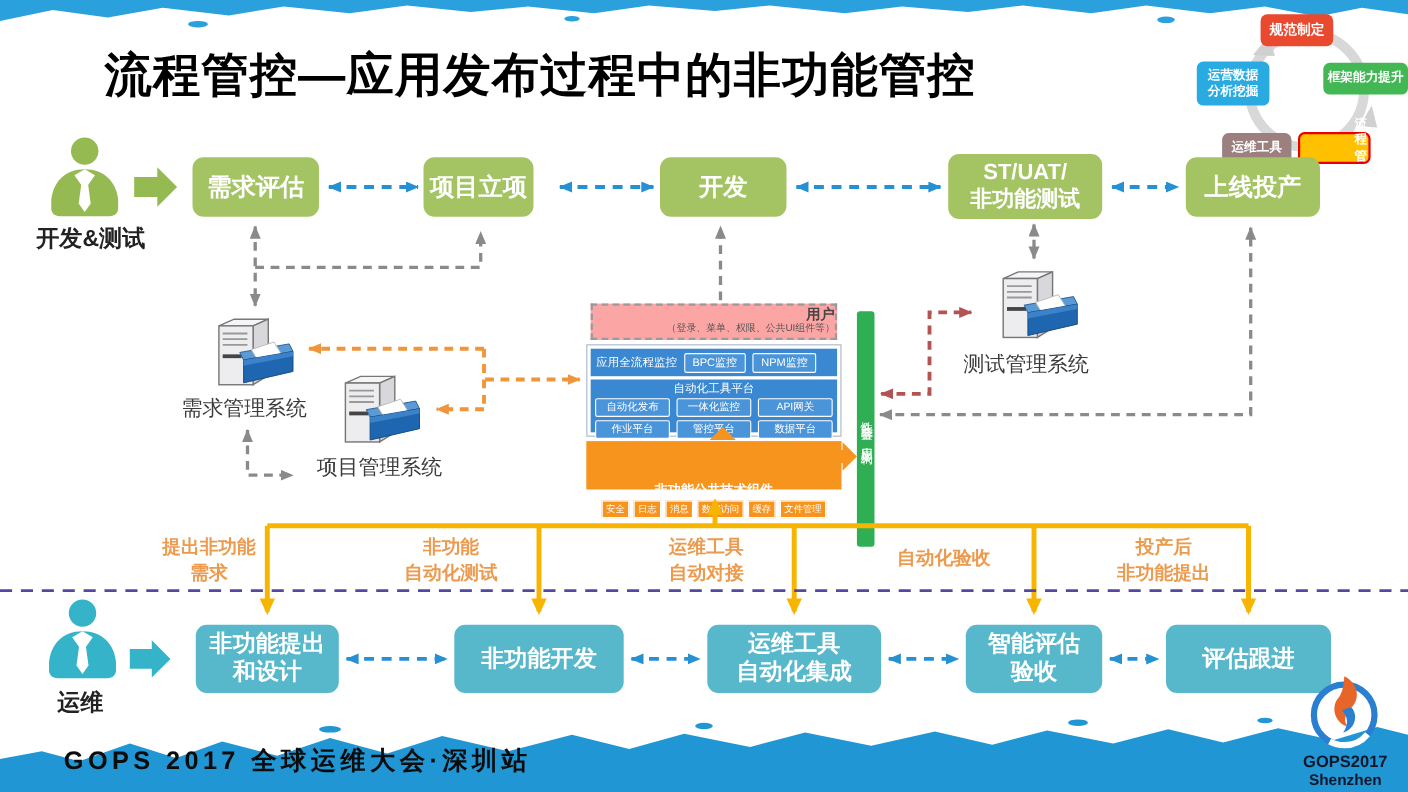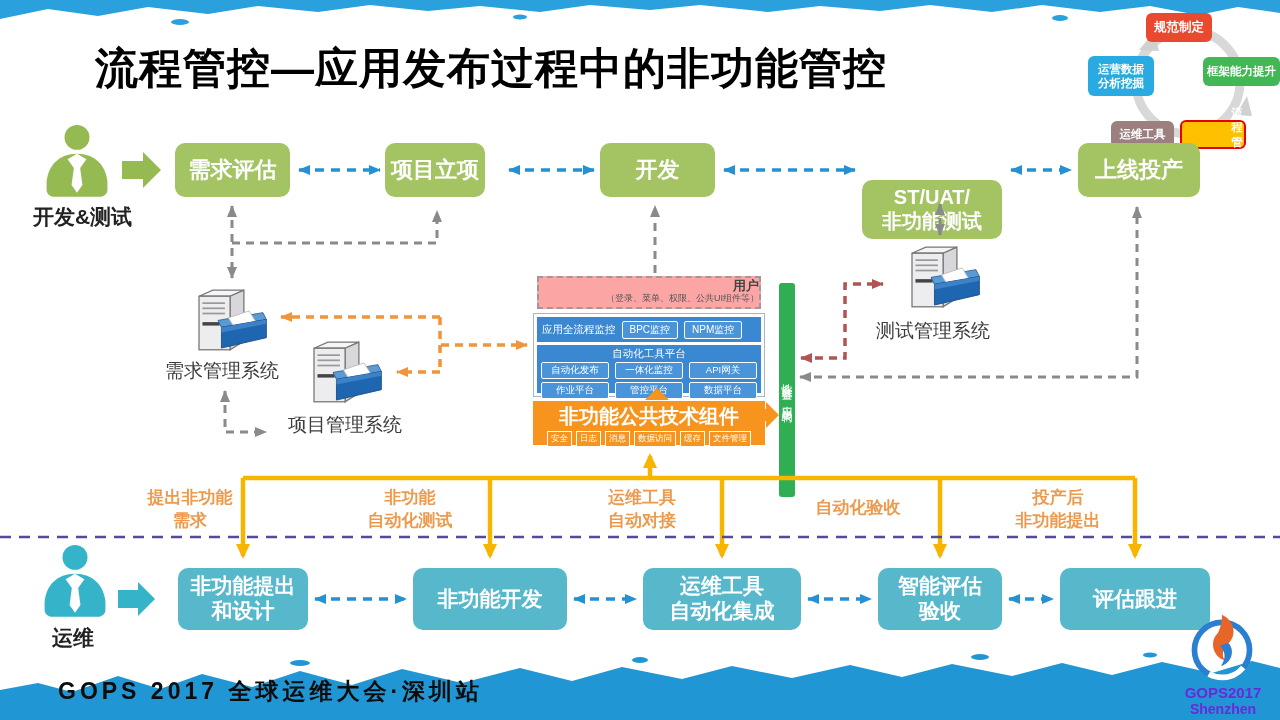--- a/index.html
+++ b/index.html
@@ -34,30 +34,30 @@
   .mon-bar{height:25px;background:#3a87d2;display:flex;align-items:center;gap:6px;padding:0 5px;
            margin-bottom:3px;box-sizing:border-box;}
   .mon-text{color:#fff;font-size:10.5px;}
   .mini{border:1px solid #fff;color:#fff;font-size:10px;padding:1px 7px;border-radius:2px;background:#4a94da;}
   .tool-panel{height:48px;background:#3a87d2;padding:2px 4px;box-sizing:border-box;}
   .tool-title{color:#fff;font-size:10.5px;text-align:center;line-height:1.2;}
   .tool-grid{display:grid;grid-template-columns:1fr 1fr 1fr;gap:3px 6px;margin-top:2px;}
   .tool-grid .mini{text-align:center;padding:1px 2px;font-size:9.5px;}
   .panel-orange{position:absolute;left:533px;top:401px;width:232px;height:44px;background:#f7941e;
                 text-align:center;padding-top:3px;box-sizing:border-box;z-index:2;}
-  .po-title{color:#fff;font-weight:bold;font-size:20px;line-height:1.2;}
+  .po-title{color:#fff;font-weight:bold;font-size:12px;line-height:1.2;margin-top:34px;}
   .po-row{display:flex;gap:4px;justify-content:center;padding:3px 3px 0 3px;}
   .mini2{border:1px solid #fff;color:#fff;font-size:8.5px;padding:1px 3px;background:#f7941e;white-space:nowrap;}
   .vbar{position:absolute;left:779px;top:283px;width:16px;height:214px;background:#2fae54;border-radius:3px;
         color:#fff;font-size:11px;writing-mode:vertical-rl;text-orientation:upright;text-align:center;
         line-height:16px;letter-spacing:2px;z-index:2;}
   
   .footer-text{position:absolute;left:58px;top:676px;font-size:23px;font-weight:bold;color:#0c0c0c;
                letter-spacing:4px;z-index:5;}
-  .logo-text{position:absolute;width:110px;text-align:center;font-weight:bold;color:#6d28d9;z-index:5;}
+  .logo-text{position:absolute;width:110px;text-align:center;font-weight:bold;color:#0f172a;z-index:5;}
 </style>
 </head>
 <body>
 
 <div class="slide">
 
   <svg width="0" height="0" style="position:absolute">
     <defs>
       <g id="personDef">
         <circle cx="50" cy="21" r="16"></circle>
@@ -108,21 +108,21 @@
   <div class="cyc" style="left:1180px;top:120px;width:66px;height:29px;background:#ffc000;border:2.5px solid #e80000;font-size:11.5px;padding-left:48px;">流程管控</div>
 
   <svg class="layer" style="left:38px;top:120px;z-index:2" width="78" height="80" viewBox="0 0 100 100">
     <use href="#personDef" fill="#95ba52"></use>
   </svg>
   <div class="actor-label" style="left:20px;top:203px;width:125px;">开发&amp;测试</div>
 
   <div class="stage g" style="left:175px;top:143px;width:115px;height:54px;">需求评估</div>
   <div class="stage g" style="left:385px;top:143px;width:100px;height:54px;">项目立项</div>
   <div class="stage g" style="left:600px;top:143px;width:115px;height:54px;">开发</div>
-  <div class="stage g small" style="left:862px;top:140px;width:140px;height:59px;margin-top:40px;">ST/UAT/
+  <div class="stage g small" style="left:862px;top:140px;width:140px;height:59px;">ST/UAT/
 非功能测试</div>
   <div class="stage g" style="left:1078px;top:143px;width:122px;height:54px;z-index:2;">上线投产</div>
 
   <svg class="layer" style="left:180px;top:283px;z-index:2" width="95" height="80" viewBox="0 0 110 90">
       <use href="#serverDef"></use>
     </svg>
   <div class="sys-label" style="left:122px;top:358px;width:200px;">需求管理系统</div>
   <svg class="layer" style="left:295px;top:335px;z-index:2" width="95" height="80" viewBox="0 0 110 90">
       <use href="#serverDef"></use>
     </svg>

